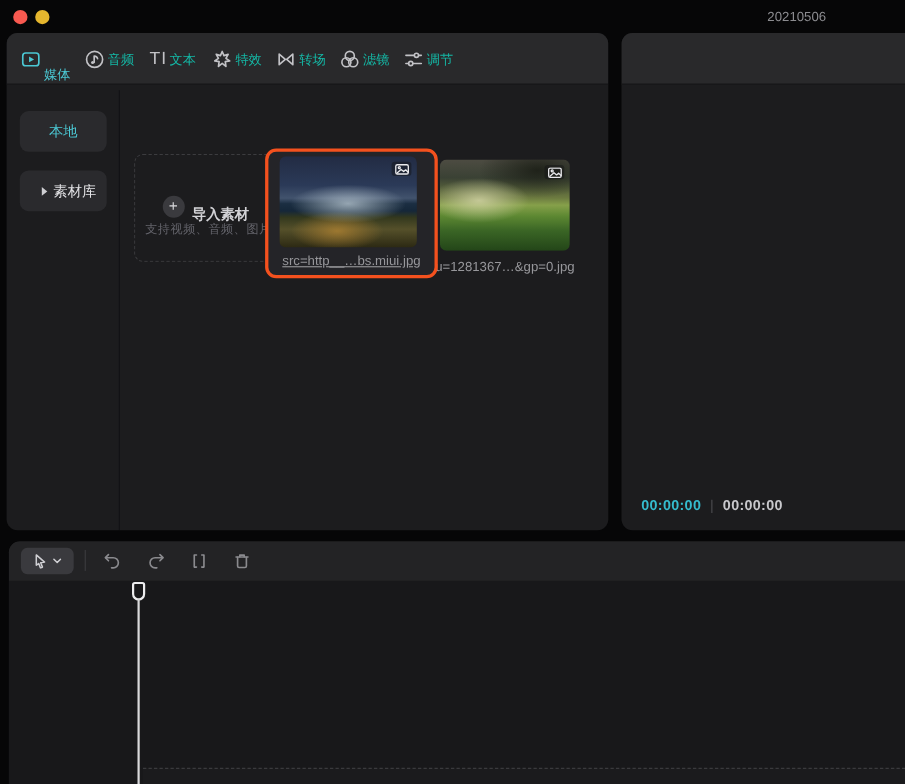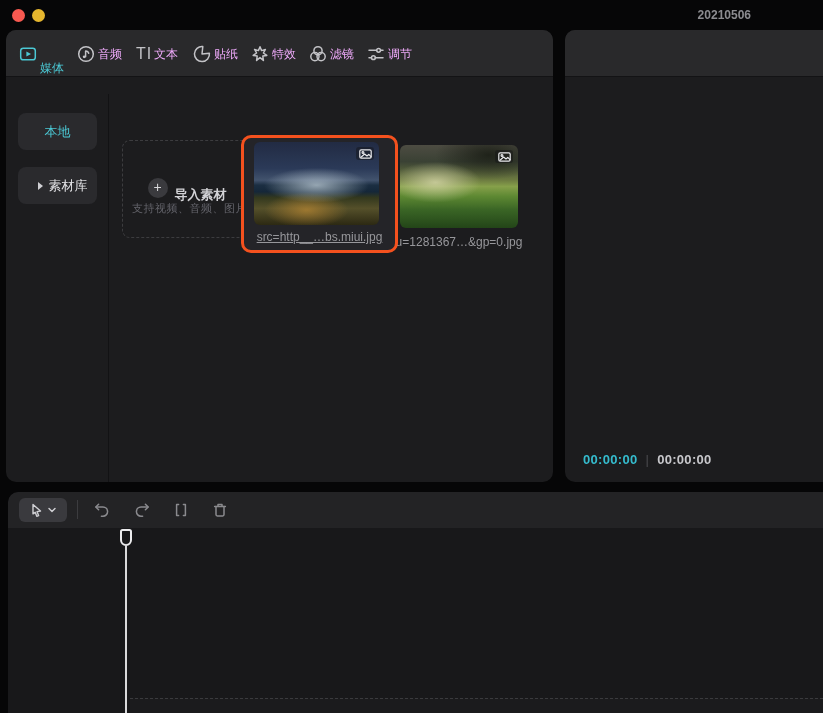--- a/index.html
+++ b/index.html
@@ -1,42 +1,42 @@
 <!DOCTYPE html>
 <html><head>
 <meta charset="utf-8">
 <style>
   * { margin:0; padding:0; box-sizing:border-box; }
   html,body { width:823px; height:713px; overflow:hidden; background:#060607;
     font-family:"Liberation Sans","DejaVu Sans",sans-serif; }
 
   
-  #titlebar { position:absolute; left:0; top:0; width:764px; height:30px;font-weight:bold; }
+  #titlebar { position:absolute; left:0; top:0; width:764px; height:30px; }
   .light { position:absolute; top:9px; width:13px; height:13px; border-radius:50%; }
   #light-red { left:12px; background:#f85950; }
   #light-yellow { left:32px; background:#e5b62e; }
   #win-title { position:absolute; right:13px; top:8px; font-size:12px; color:#8c8c90; }
 
   
   #media-panel { position:absolute; left:6px; top:30px; width:547px; height:452px;
     background:#1c1c1e; border-radius:10px; overflow:hidden; }
   #media-toolbar { position:absolute; left:0; top:0; right:0; height:47px;
     background:#29292b; border-bottom:1px solid #131315; display:flex; padding-left:6px; }
   .tab { width:58px; height:47px; display:flex; flex-direction:row; align-items:center;
     justify-content:center; gap:2px; cursor:pointer; }
-  .tab .t-label { font-size:12px; color:#f0abfc; line-height:12px; }
+  .tab .t-label { font-size:12px; color:#14b8a6; line-height:12px; }
   .tab svg { width:20px; height:20px; stroke:#c2c2c6; fill:none; stroke-width:1.5;
     stroke-linecap:round; stroke-linejoin:round; }
   .tab.active .t-label { color:#4bc8d4;margin-top:28px; }
   .tab.active svg { stroke:#4bc8d4; }
   .tab.active svg .fillme { fill:#4bc8d4; stroke:none; }
   .ti-text { font-size:16px; font-weight:500; letter-spacing:1px; color:#c2c2c6; line-height:18px; }
 
   #media-body { position:absolute; left:0; top:48px; right:0; bottom:0; }
-  #sidebar { position:absolute; left:0; top:16px; width:103px; bottom:0;
+  #sidebar { position:absolute; left:0; top:4px; width:103px; bottom:0;
     border-right:1px solid #121214; }
   .side-btn { position:absolute; left:12px; width:79px; height:37px; background:#2a2a2d;
     border-radius:8px; display:flex; align-items:center; justify-content:center;
     font-size:13px; color:#e4e4e7; cursor:pointer; }
   #side-local { top:19px; color:#4bc8d4; }
   #side-library { top:73px; justify-content:center; padding-left:10px; gap:6px; }
   .tri-right { width:0; height:0; border-left:5px solid #cfcfd3; border-top:4px solid transparent;
     border-bottom:4px solid transparent; }
 
   
@@ -139,34 +139,35 @@
         <circle cx="8.2" cy="12.8" r="1.4" fill="#c2c2c6" stroke="none"></circle>
       </svg>
       <span class="t-label">音频</span>
     </div>
 
     <div class="tab">
       <span class="ti-text">TI</span>
       <span class="t-label">文本</span>
     </div>
 
-    <div class="tab">
-      <svg viewBox="0 0 20 20">
-        <path d="M10.8 2.6 A7.5 7.5 0 1 0 17.4 9.2 L10 10 Z"></path>
-      </svg>
-      <span class="t-label">贴纸</span>
-    </div>
 
     <div class="tab">
       <svg viewBox="0 0 20 20">
         <path d="M10 2.8 L11.6 6.6 L15.4 5.4 L13.4 9 L16.8 11.4 L12.8 12 L13.4 16.4 L10 13.6 L6.6 16.4 L7.2 12 L3.2 11.4 L6.6 9 L4.6 5.4 L8.4 6.6 Z"></path>
       </svg>
       <span class="t-label">特效</span>
     </div>
 
+    <div class="tab">
+      <svg viewBox="0 0 20 20">
+        <path d="M3.8 5.2 L9.4 10 L3.8 14.8 Z"></path>
+        <path d="M16.2 5.2 L10.6 10 L16.2 14.8 Z"></path>
+      </svg>
+      <span class="t-label">转场</span>
+    </div>
 
     <div class="tab">
       <svg viewBox="0 0 20 20">
         <circle cx="10" cy="6.8" r="4.1"></circle>
         <circle cx="6.9" cy="12.6" r="4.1"></circle>
         <circle cx="13.1" cy="12.6" r="4.1"></circle>
       </svg>
       <span class="t-label">滤镜</span>
     </div>
 

